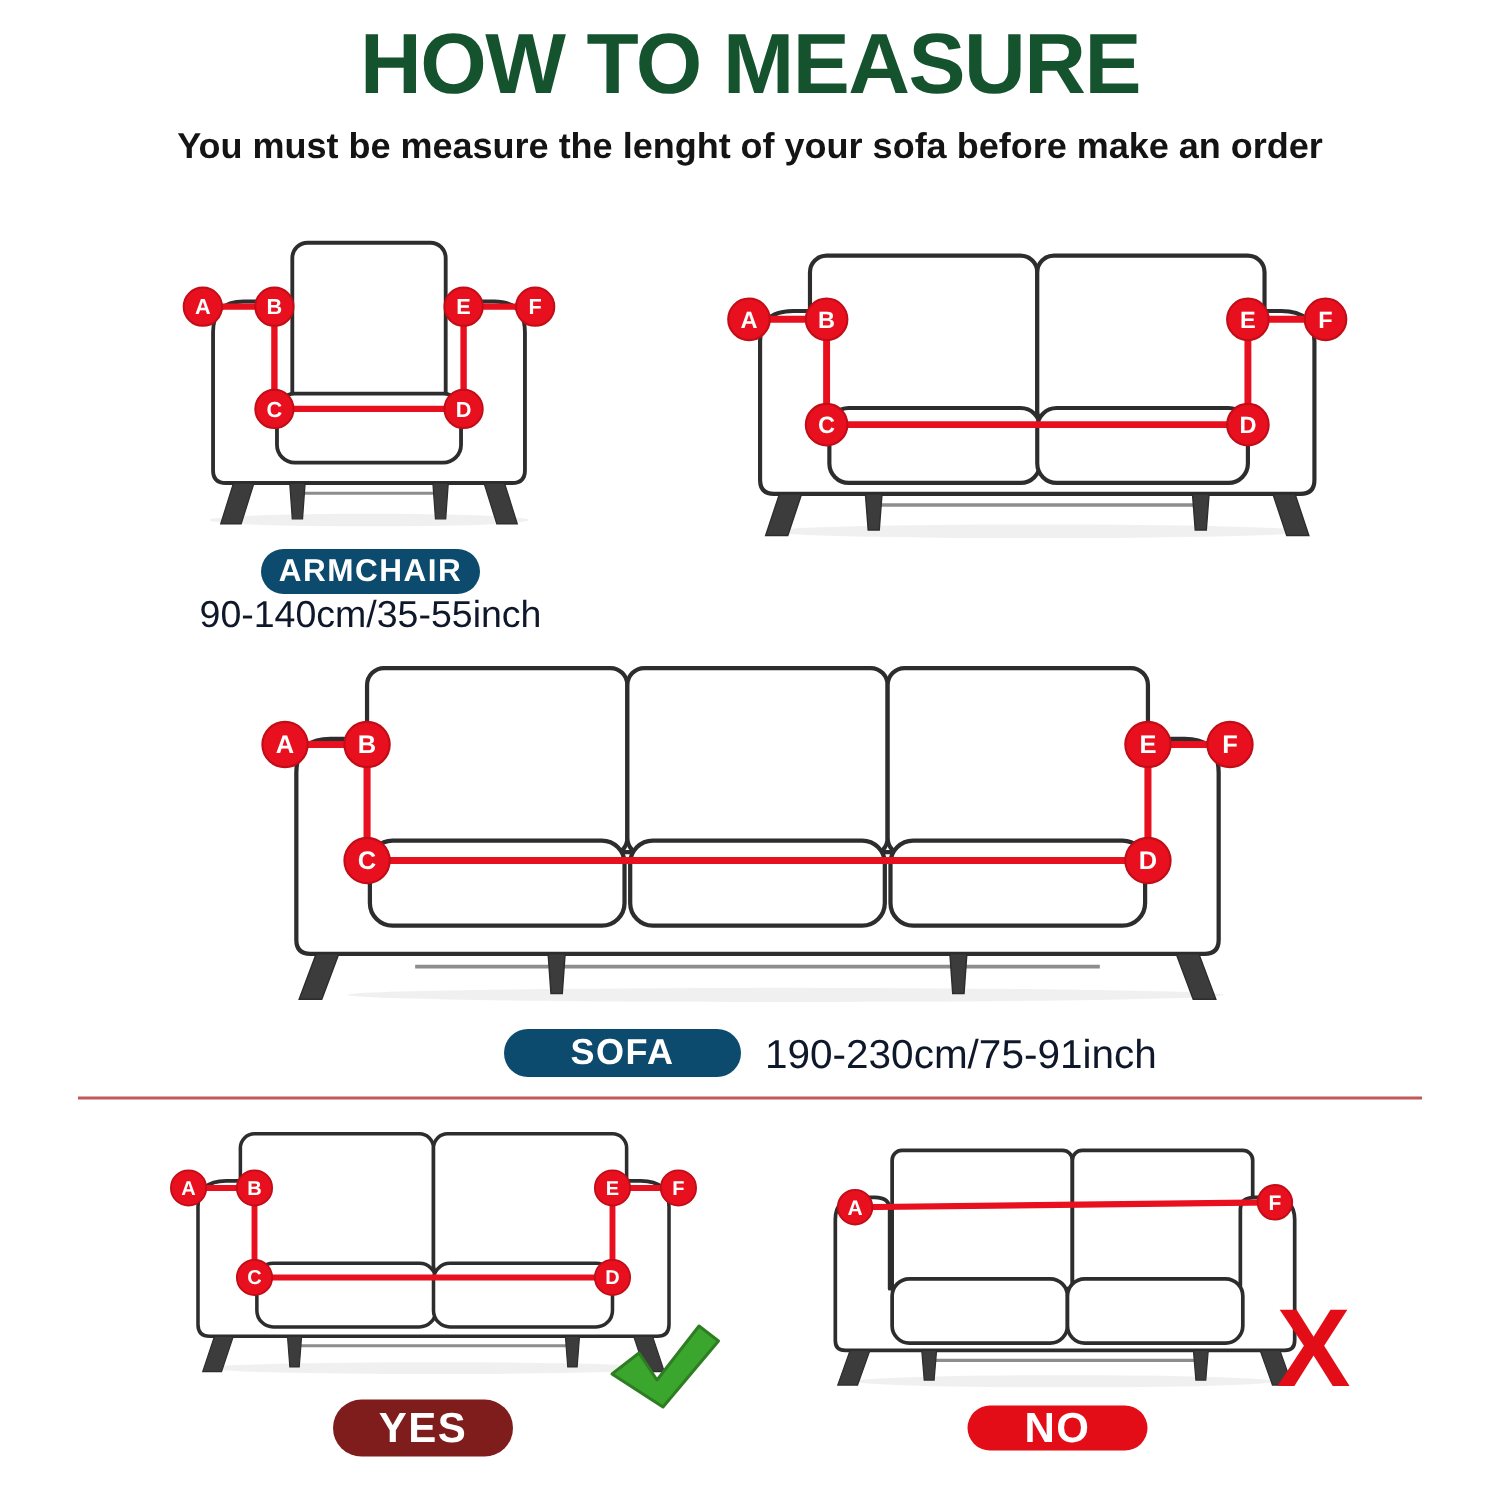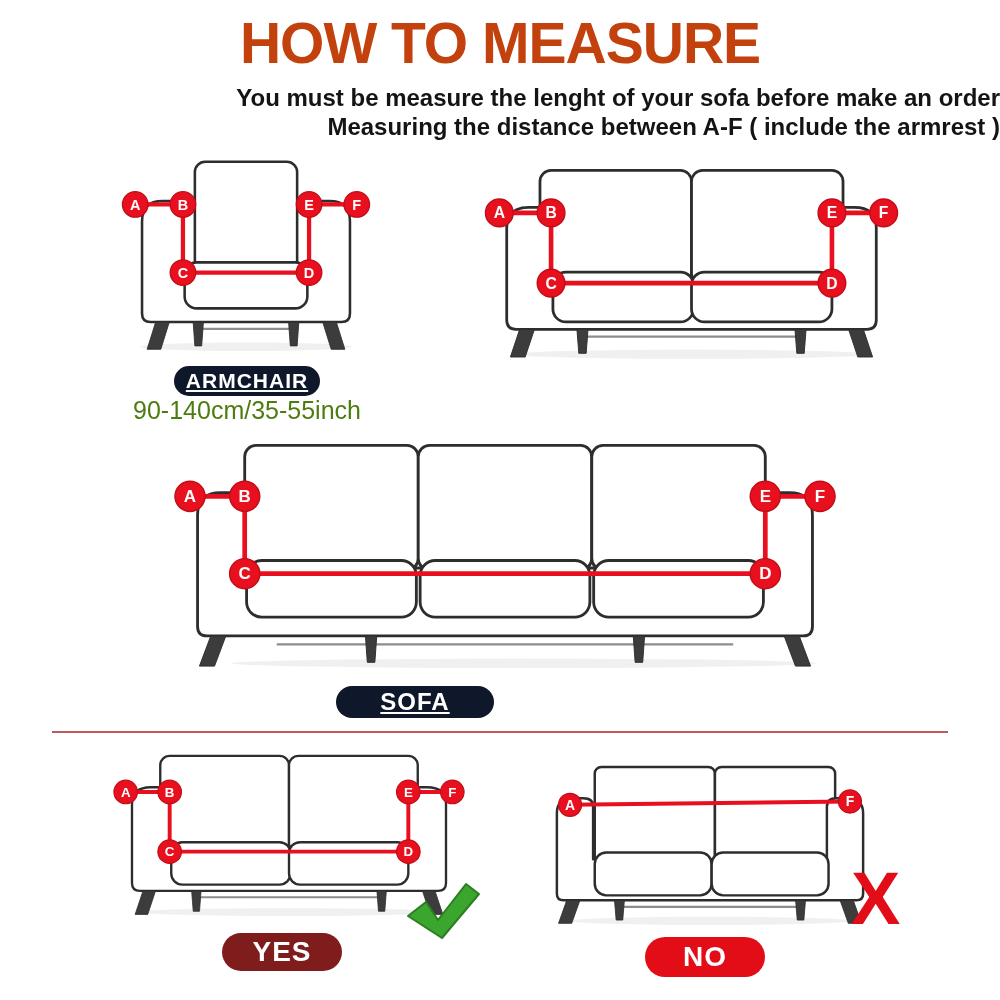--- a/index.html
+++ b/index.html
@@ -1,29 +1,29 @@
 <!DOCTYPE html>
 <html><head>
 <meta charset="utf-8">
 <style>
   html,body{margin:0;padding:0;background:#fff;}
   .canvas{position:relative;width:1000px;height:1000px;background:#fff;overflow:hidden;
           font-family:"Liberation Sans",sans-serif;}
   .abs{position:absolute;}
   .title{left:0;top:10px;width:1000px;text-align:center;
-         font-size:57px;font-weight:800;letter-spacing:-1px;color:#c2410c;}
-  .subtitle{left:0;width:1000px;text-align:right;font-size:24px;font-weight:700;color:#141414;}
+         font-size:57px;font-weight:800;letter-spacing:-1px;color:#14532d;}
+  .subtitle{left:0;width:1000px;text-align:center;font-size:24px;font-weight:700;color:#141414;}
   .sub1{top:84px;}
   .sub2{top:113px;}
   .pill{display:flex;align-items:center;justify-content:center;color:#fff;font-weight:700;
         border-radius:999px;letter-spacing:1px;}
-  .pill-dark{background:#0f172a;text-decoration:underline;}
+  .pill-dark{background:#0c4a6e;}
   .pill-green{background:#7f1d1d;}
   .pill-red{background:#e30d17;}
-  .range{color:#4d7c0f;font-size:25px;text-align:center;white-space:nowrap;}
+  .range{color:#0f172a;font-size:25px;text-align:center;white-space:nowrap;}
   .divider{left:52px;top:731px;width:896px;height:2px;background:#c05a5a;}
   .xmark{left:851px;top:862px;font-size:74px;font-weight:800;color:#e30d17;line-height:1;}
   
   .body-line{fill:#ffffff;stroke:#2d2d2d;stroke-width:3;stroke-linejoin:round;}
   .cushion{fill:#ffffff;stroke:#2d2d2d;stroke-width:3;}
   .leg{fill:#3c3c3c;stroke:#2d2d2d;stroke-width:1;}
   .stretcher{stroke:#8d8d8d;stroke-width:2.5;}
   .shadow{fill:#000;opacity:0.06;}
   .mline{stroke:#e8101e;stroke-width:5;stroke-linecap:round;fill:none;}
   .mcircle{fill:#e8101e;stroke:#c10d17;stroke-width:1.5;}
@@ -32,21 +32,20 @@
   .mletter-lg{font-size:18px;}
   .check{fill:#3aa62e;stroke:#2e7d22;stroke-width:2;stroke-linejoin:round;}
 </style>
 </head>
 <body>
 
 <div class="canvas">
 
   <div class="abs title">HOW TO MEASURE</div>
   <div class="abs subtitle sub1">You must be measure the lenght of your sofa before make an order</div>
-  <div class="abs subtitle sub2">Measuring the distance between A-F ( include the armrest )</div>
 
   <svg class="abs" style="left:118px;top:155px;width:256px;height:196px;" viewBox="0 0 300 230">
     <ellipse class="shadow" cx="150" cy="225" rx="125" ry="5"></ellipse>
     <rect class="cushion" x="90" y="8" width="120" height="130" rx="12"></rect>
     <path class="body-line" d="M 38,196 Q 28,196 28,186 L 28,78 Q 28,54 52,54 L 62,54 Q 76,54 76,66 L 76,132 L 224,132 L 224,66 Q 224,54 238,54 L 248,54 Q 272,54 272,78 L 272,186 Q 272,196 262,196 Z"></path>
     <rect class="cushion" x="78" y="126" width="144" height="54" rx="14"></rect>
     <line class="stretcher" x1="95" y1="204" x2="205" y2="204"></line>
     <polygon class="leg" points="44,196 60,196 50,228 34,228"></polygon>
     <polygon class="leg" points="88,196 100,196 98,224 90,224"></polygon>
     <polygon class="leg" points="200,196 212,196 210,224 202,224"></polygon>
@@ -127,20 +126,21 @@
       <text class="mletter mletter-lg" x="84" y="70">B</text>
       <text class="mletter mletter-lg" x="84" y="152">C</text>
       <text class="mletter mletter-lg" x="636" y="152">D</text>
       <text class="mletter mletter-lg" x="636" y="70">E</text>
       <text class="mletter mletter-lg" x="694" y="70">F</text>
     </g>
   </svg>
   <div class="abs pill pill-dark" style="left:336px;top:686px;width:158px;height:32px;font-size:24px;">
     <span>SOFA</span>
   </div>
+  <div class="abs range" style="left:510px;top:688px;font-size:27px;">190-230cm/75-91inch</div>
 
   <div class="abs divider"></div>
 
   <svg class="abs" style="left:108px;top:748px;width:362px;height:168px;" viewBox="0 0 460 214">
     <ellipse class="shadow" cx="230" cy="209" rx="195" ry="5"></ellipse>
     <rect class="cushion" x="66" y="10" width="164" height="124" rx="12"></rect>
     <rect class="cushion" x="230" y="10" width="164" height="124" rx="12"></rect>
     <path class="body-line" d="M 40,182 Q 30,182 30,172 L 30,72 Q 30,50 54,50 L 64,50 Q 78,50 78,62 L 78,126 L 382,126 L 382,62 Q 382,50 396,50 L 406,50 Q 430,50 430,72 L 430,172 Q 430,182 420,182 Z"></path>
     <rect class="cushion" x="80" y="120" width="152" height="54" rx="14"></rect>
     <rect class="cushion" x="230" y="120" width="152" height="54" rx="14"></rect>
@@ -186,17 +186,17 @@
     <polygon class="leg" points="358,168 374,168 384,196 368,196"></polygon>
     <g>
       <line class="mline" x1="30" y1="52" x2="370" y2="48"></line>
       <circle class="mcircle" cx="30" cy="52" r="14"></circle>
       <circle class="mcircle" cx="370" cy="48" r="14"></circle>
       <text class="mletter" x="30" y="58">A</text>
       <text class="mletter" x="370" y="54">F</text>
     </g>
   </svg>
   <div class="abs xmark">X</div>
-  <div class="abs pill pill-red" style="left:645px;top:937px;width:120px;height:40px;font-size:28px;">
+  <div class="abs pill pill-red" style="left:645px;top:937px;width:120px;height:30px;font-size:28px;">
     <span>NO</span>
   </div>
 
 </div>
 
 </body></html>

